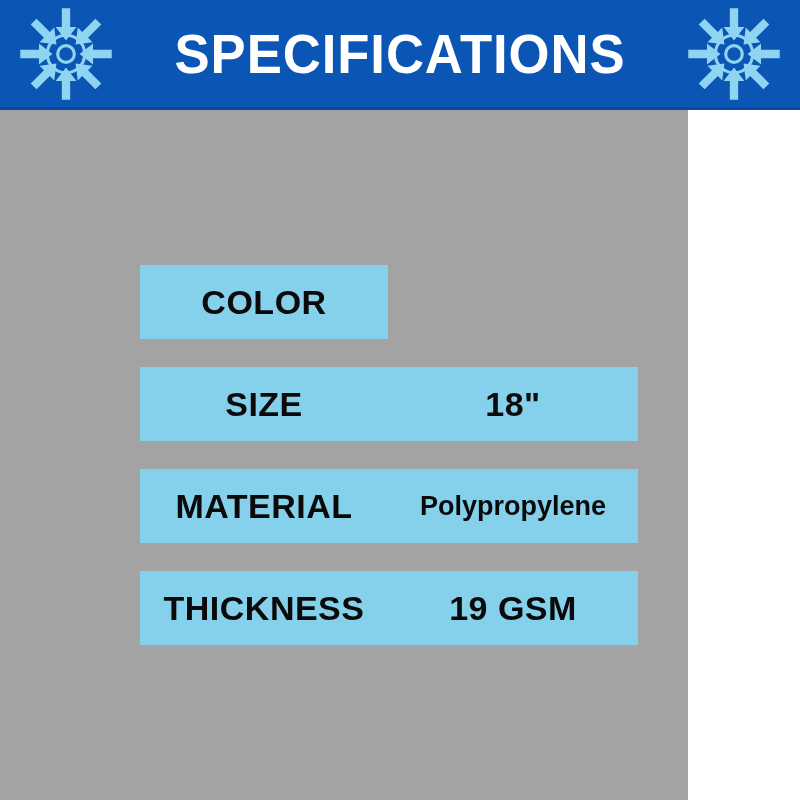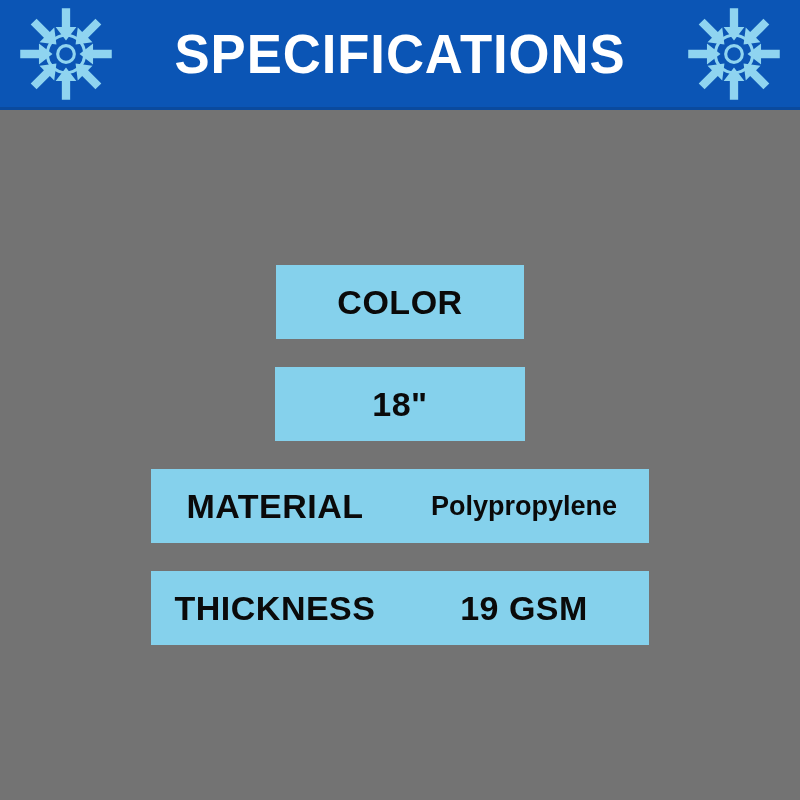--- a/index.html
+++ b/index.html
@@ -2,21 +2,21 @@
 <html><head>
 <meta charset="utf-8">
 <style>
   html,body{margin:0;padding:0;}
   body{
     width:800px;height:800px;
     background:#ffffff;
     font-family:"Liberation Sans","DejaVu Sans",sans-serif;
     overflow:hidden;
   }
-  .page{position:relative;width:800px;height:800px;background:#737373;}
+  .page{position:relative;width:688px;height:800px;background:#a3a3a3;}
 
   
   .header-band{
     position:absolute;left:0;top:0;width:800px;height:110px;
     background:#0b55b5;
     display:flex;align-items:center;justify-content:space-between;
     box-sizing:border-box;
     padding:0 14px;
     border-bottom:3px solid #0a4a9e;
   }
@@ -40,21 +40,21 @@
   }
 
   
   .spec-table{
     position:absolute;
     left:140px;top:265px;
     width:520px;
   }
   .spec-row{
     display:flex;
-    justify-content:center;
+    justify-content:flex-start;
     margin-bottom:28px;
   }
   .spec-row:last-child{margin-bottom:4px;}
 
   .cell{
     background:#85d1ec;
     height:74px;
     display:flex;
     align-items:center;
     justify-content:center;
@@ -154,20 +154,21 @@
 
   </div>
 
   <div class="spec-table">
 
     <div class="spec-row">
       <div class="cell cell-label">COLOR</div>
     </div>
 
     <div class="spec-row">
+      <div class="cell cell-label">SIZE</div>
       <div class="cell cell-value">18"</div>
     </div>
 
     <div class="spec-row">
       <div class="cell cell-label">MATERIAL</div>
       <div class="cell cell-value long">Polypropylene</div>
     </div>
 
     <div class="spec-row">
       <div class="cell cell-label">THICKNESS</div>

